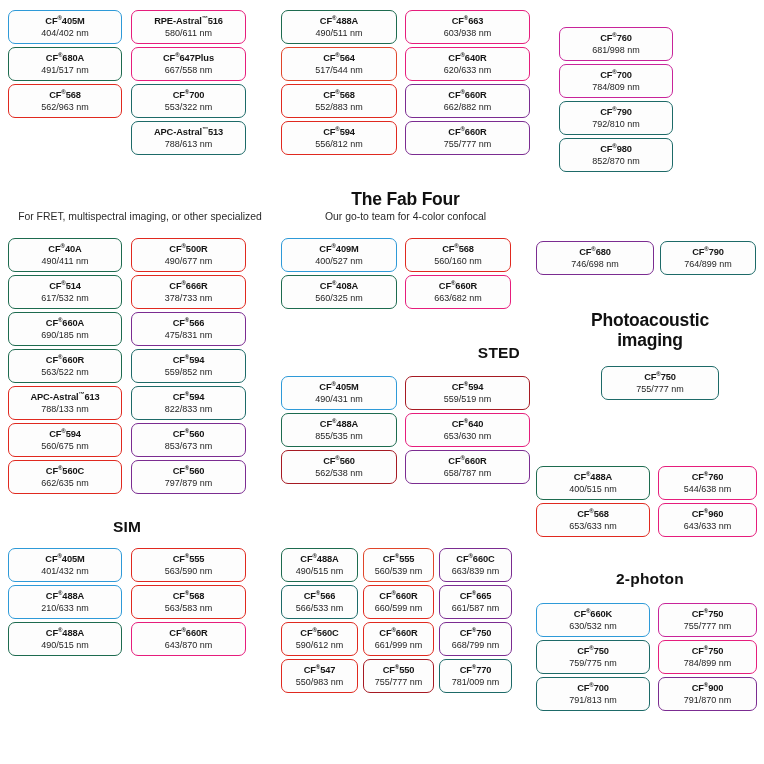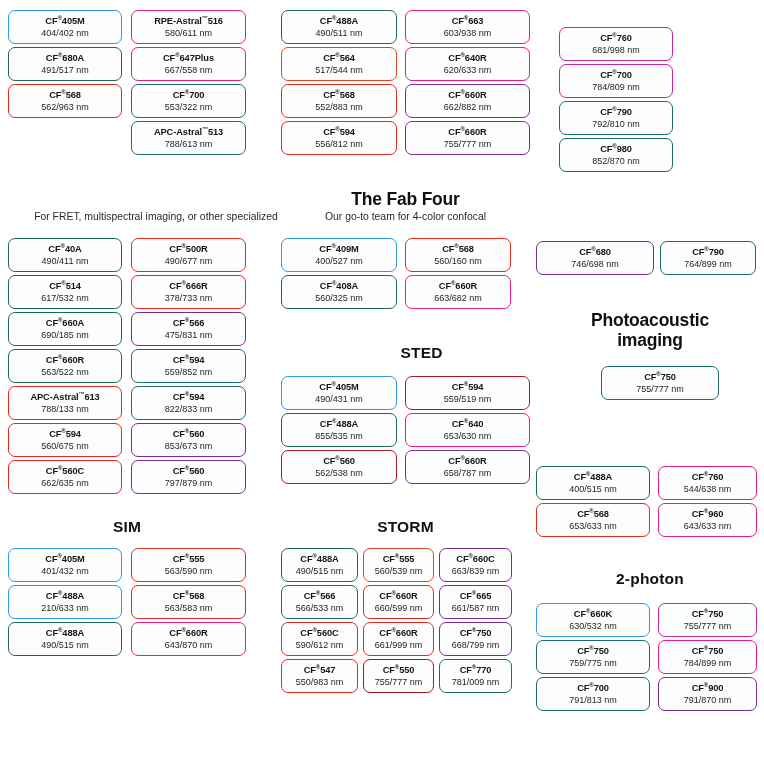--- a/index.html
+++ b/index.html
@@ -151,21 +151,21 @@
       <div class="sp">784/809 nm</div>
     </div>
     <div class="pill c-teal" style="left: 559px; top: 101px; width: 114px; height: 34px;">
       <div class="nm">CF<sup>®</sup>790</div>
       <div class="sp">792/810 nm</div>
     </div>
     <div class="pill c-teal" style="left: 559px; top: 138px; width: 114px; height: 34px;">
       <div class="nm">CF<sup>®</sup>980</div>
       <div class="sp">852/870 nm</div>
     </div>
-    <div class="subtitle" style="left: 16px; top: 211px; width: 280px;">For FRET, multispectral imaging, or other specialized</div>
+    <div class="subtitle" style="left: 0px; top: 211px; width: 280px;">For FRET, multispectral imaging, or other specialized</div>
     <div class="pill c-green" style="left: 8px; top: 238px; width: 114px; height: 34px;">
       <div class="nm">CF<sup>®</sup>40A</div>
       <div class="sp">490/411 nm</div>
     </div>
     <div class="pill c-green" style="left: 8px; top: 275px; width: 114px; height: 34px;">
       <div class="nm">CF<sup>®</sup>514</div>
       <div class="sp">617/532 nm</div>
     </div>
     <div class="pill c-green" style="left: 8px; top: 312px; width: 114px; height: 34px;">
       <div class="nm">CF<sup>®</sup>660A</div>
@@ -226,21 +226,21 @@
       <div class="sp">560/325 nm</div>
     </div>
     <div class="pill c-red" style="left: 405px; top: 238px; width: 106px; height: 34px;">
       <div class="nm">CF<sup>®</sup>568</div>
       <div class="sp">560/160 nm</div>
     </div>
     <div class="pill c-pink" style="left: 405px; top: 275px; width: 106px; height: 34px;">
       <div class="nm">CF<sup>®</sup>660R</div>
       <div class="sp">663/682 nm</div>
     </div>
-    <div class="heading h-sec" style="left: 297px; top: 344px; width: 249px;">STED</div>
+    <div class="heading h-sec" style="left: 271px; top: 344px; width: 249px; text-align: right;">STED</div>
     <div class="pill c-blue" style="left: 281px; top: 376px; width: 116px; height: 34px;">
       <div class="nm">CF<sup>®</sup>405M</div>
       <div class="sp">490/431 nm</div>
     </div>
     <div class="pill c-green" style="left: 281px; top: 413px; width: 116px; height: 34px;">
       <div class="nm">CF<sup>®</sup>488A</div>
       <div class="sp">855/535 nm</div>
     </div>
     <div class="pill c-darkred" style="left: 281px; top: 450px; width: 116px; height: 34px;">
       <div class="nm">CF<sup>®</sup>560</div>
@@ -276,21 +276,20 @@
       <div class="sp">563/590 nm</div>
     </div>
     <div class="pill c-red" style="left: 131px; top: 585px; width: 115px; height: 34px;">
       <div class="nm">CF<sup>®</sup>568</div>
       <div class="sp">563/583 nm</div>
     </div>
     <div class="pill c-pink" style="left: 131px; top: 622px; width: 115px; height: 34px;">
       <div class="nm">CF<sup>®</sup>660R</div>
       <div class="sp">643/870 nm</div>
     </div>
-    <div class="heading h-sec" style="left: 281px; top: 518px; width: 249px;">STORM</div>
     <div class="pill c-green" style="left: 281px; top: 548px; width: 77px; height: 34px;">
       <div class="nm">CF<sup>®</sup>488A</div>
       <div class="sp">490/515 nm</div>
     </div>
     <div class="pill c-teal" style="left: 281px; top: 585px; width: 77px; height: 34px;">
       <div class="nm">CF<sup>®</sup>566</div>
       <div class="sp">566/533 nm</div>
     </div>
     <div class="pill c-red" style="left: 281px; top: 622px; width: 77px; height: 34px;">
       <div class="nm">CF<sup>®</sup>560C</div>

